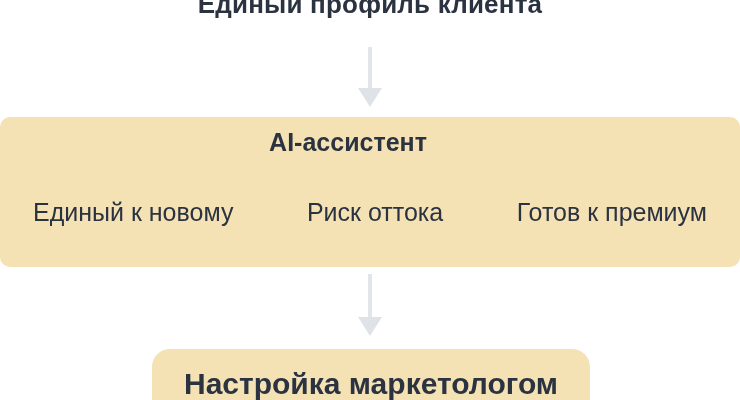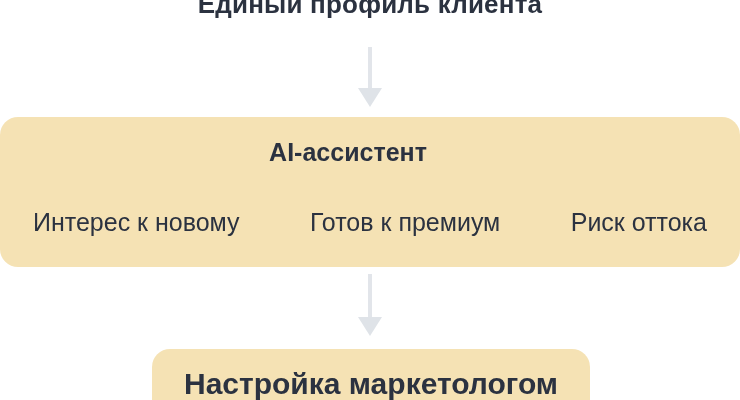--- a/index.html
+++ b/index.html
@@ -44,22 +44,22 @@
     border-left: 12px solid transparent;
     border-right: 12px solid transparent;
     border-top: 19px solid var(--arrow);
   }
 
   
   .ai-box {
     position: absolute; top: 117px; left: 0;
     width: 740px; height: 150px;
     background: var(--box_fill);
-    border-radius: 18px;
-    padding: 20px 33px 0 33px;
+    border-radius: 10px;
+    padding: 10px 33px 0 33px;
   }
   .ai-title {
     text-align: center;
     font-size: 25px; font-weight: bold; line-height: 30px;
     position: relative; left: -22px;
     white-space: nowrap;
   }
   .segments {
     margin-top: 40px;
     display: flex; justify-content: space-between; align-items: baseline;
@@ -89,23 +89,23 @@
   <div class="top-title">Единый профиль клиента</div>
 
   <div class="arrow arrow-1">
     <div class="stem"></div>
     <div class="head"></div>
   </div>
 
   <div class="ai-box">
     <div class="ai-title">AI-ассистент</div>
     <div class="segments">
-      <span>Интерес к новому</span>
+      <span>Единый к новому</span>
+      <span>Риск оттока</span>
       <span>Готов к премиум</span>
-      <span>Риск оттока</span>
     </div>
   </div>
 
   <div class="arrow arrow-2">
     <div class="stem"></div>
     <div class="head"></div>
   </div>
 
   <div class="bottom-box">
     <div class="bottom-title">Настройка маркетологом</div>

